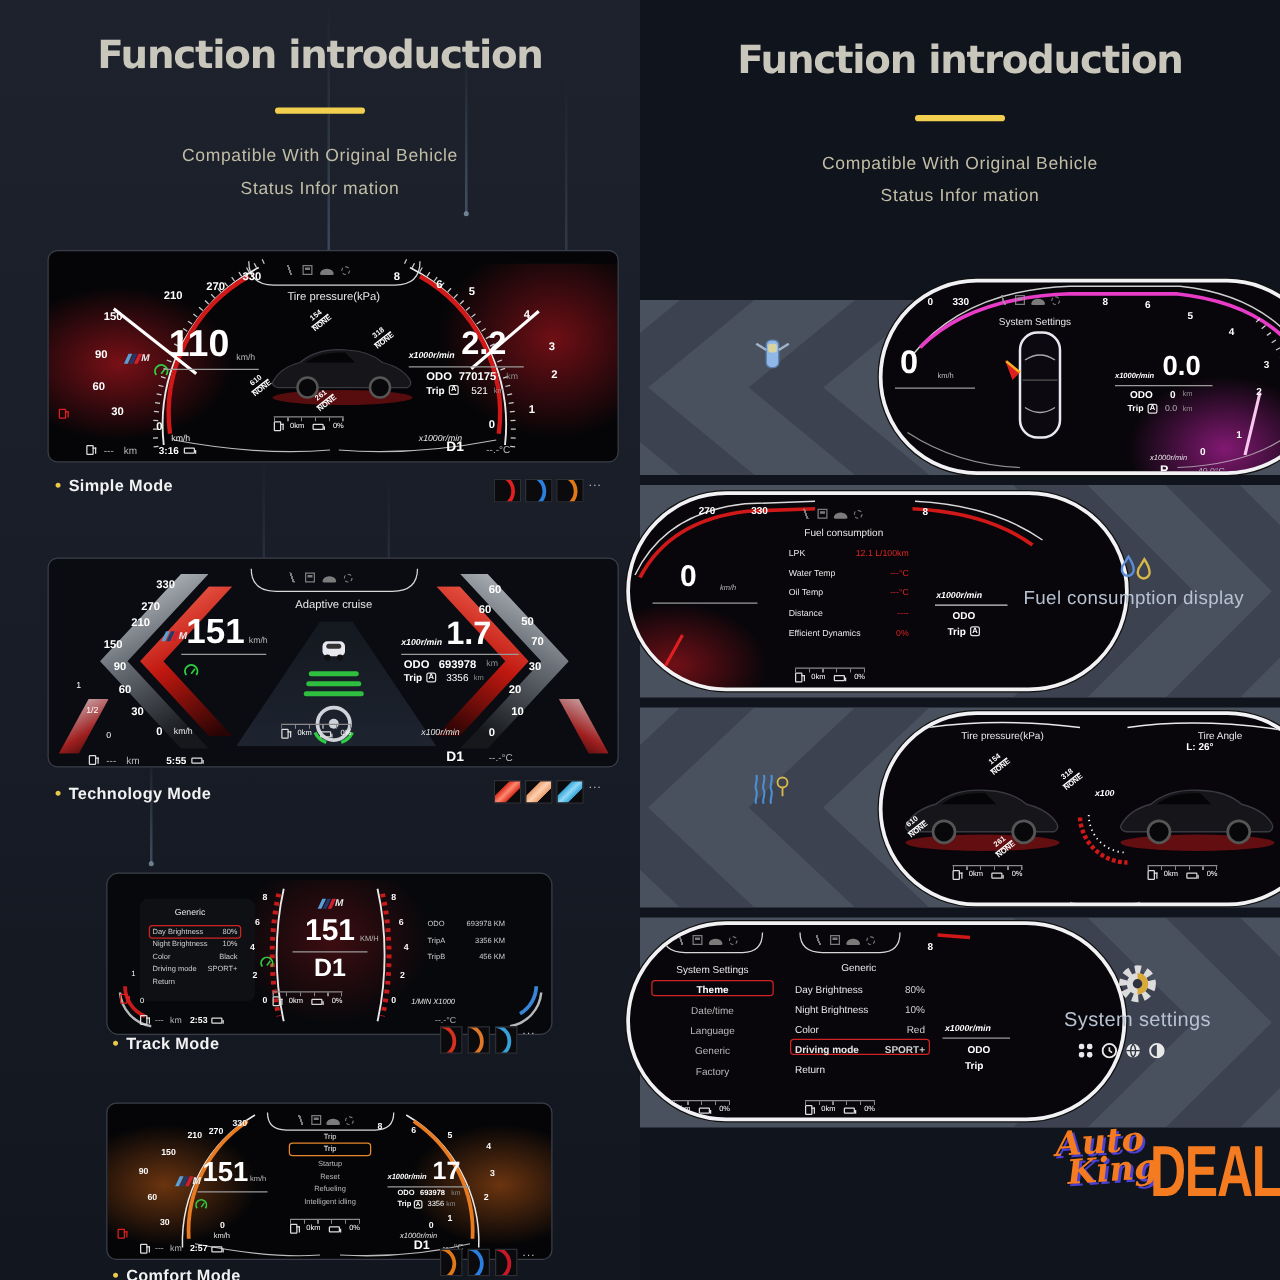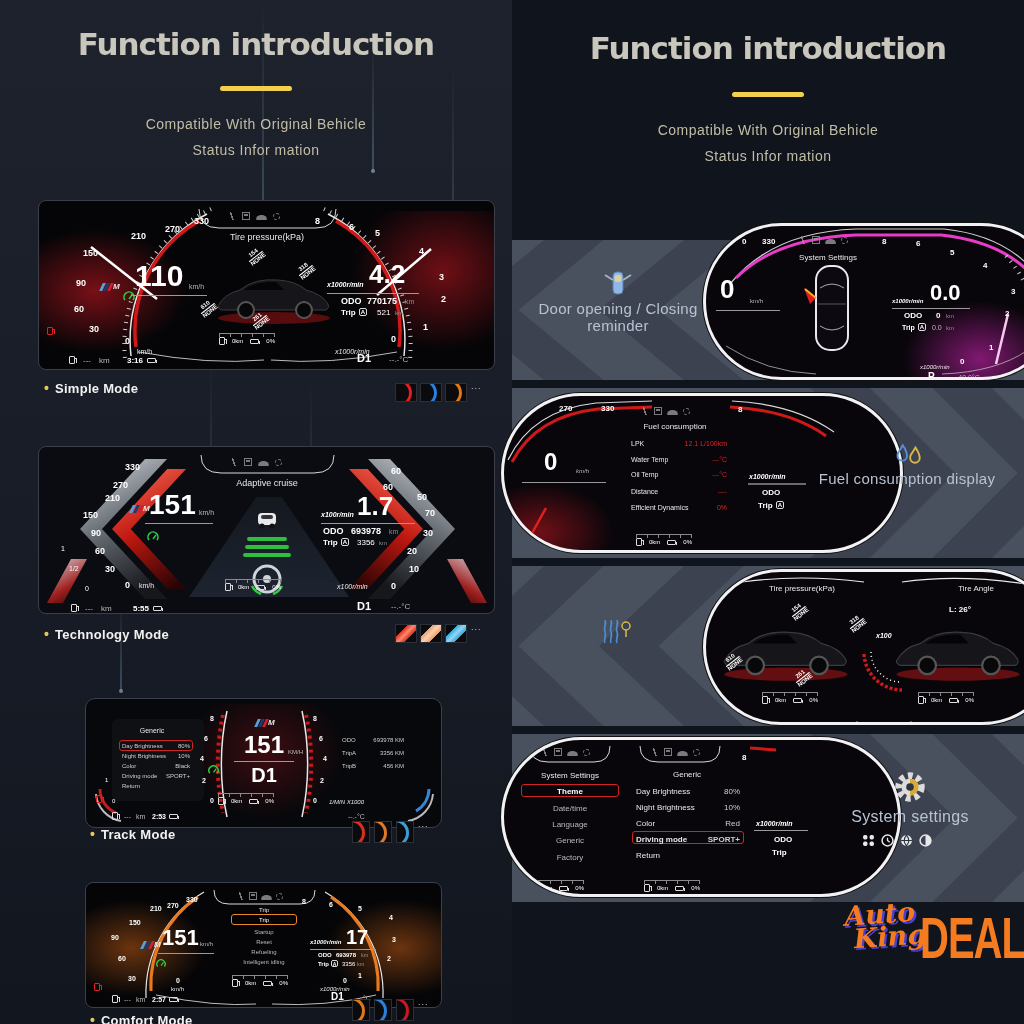--- a/index.html
+++ b/index.html
@@ -138,21 +138,21 @@
       </div>
       <div class="t s6 b" style="left:160px;top:100px;transform:rotate(-38deg);text-align:center">
         <div style="border-bottom:1px solid #fff;padding-bottom:1px">610</div>
           <div>NONE</div>
       </div>
       <div class="t s6 b" style="left:212px;top:112px;transform:rotate(-38deg);text-align:center">
         <div style="border-bottom:1px solid #fff;padding-bottom:1px">261</div>
           <div>NONE</div>
       </div>
       <span class="t s7 it b" style="left:288px;top:80px">x1000r/min</span>
-      <span class="t s26 b" style="left:330px;top:60px">4.2</span>
+      <span class="t s26 b" style="left:330px;top:60px">2.2</span>
       <div class="uline" style="left:288px;top:92px;width:92px"></div>
       <span class="t s9 b" style="left:302px;top:96px">ODO</span>
       <span class="t s9 b" style="left:328px;top:96px">770175</span>
       <span class="t s7 dgray" style="left:366px;top:97px">km</span>
       <span class="t s8 b" style="left:302px;top:108px">Trip</span>
       <span class="badge" style="position:absolute;left:320px;top:107px">A</span>
       <span class="t s8" style="left:338px;top:108px">521</span>
       <span class="t s6 dgray" style="left:356px;top:109px">km</span>
       <span class="t s9 b" style="left:276px;top:16px">8</span>
       <span class="t s9 b" style="left:310px;top:22px">6</span>
@@ -521,24 +521,20 @@
     <div class="chev-r" style="left:290px"></div>
     <div class="chev-r" style="left:412px"></div>
   </div>
 
   <svg width="36" height="30" viewBox="0 0 36 30" style="position:absolute;left:600px;top:268px">
     <rect x="13" y="4" width="10" height="22" rx="4" fill="#8fb8e8" stroke="#5b7fae" stroke-width="1"></rect>
     <rect x="14.5" y="7" width="7" height="7" rx="2" fill="#d8d2a0"></rect>
     <line x1="13" y1="12" x2="5" y2="7" stroke="#9fb4cc" stroke-width="2"></line>
     <line x1="23" y1="12" x2="31" y2="7" stroke="#9fb4cc" stroke-width="2"></line>
   </svg>
-  <div class="caption" style="left:512px;top:300px;width:212px">
-    <div>Door opening / Closing</div>
-    <div>reminder</div>
-  </div>
 
   <div class="pill" style="left:703px;top:223px;width:357px;height:157px">
     <div class="glow" style="left:190px;top:70px;width:140px;height:90px;background:radial-gradient(ellipse at 60% 70%,rgba(230,40,200,.55),transparent 65%)"></div>
     <svg width="357" height="157" style="position:absolute;left:0;top:0">
       <path d="M24 58 Q66 6 150 3 L238 3 Q306 10 338 58" stroke="#ffffff" stroke-width="1.2" fill="none" opacity=".8"></path>
       <path d="M30 52 Q70 12 150 9 L235 9 Q300 16 330 54 Q342 78 336 104" stroke="#e83cc8" stroke-width="3" fill="none"></path>
       <path d="M300 30 A120 120 0 0 1 330 130" stroke="#ffffff" stroke-width="4" stroke-dasharray="1 6" fill="none" opacity=".8"></path>
       <line x1="302" y1="88" x2="290" y2="138" stroke="#f8c8ee" stroke-width="2.5"></line>
       <path d="M20 120 Q60 146 110 148" stroke="#cccccc" stroke-width="1" fill="none" opacity=".7"></path>
       <path d="M236 148 Q290 146 322 124" stroke="#cccccc" stroke-width="1" fill="none" opacity=".7"></path>
@@ -663,21 +659,21 @@
   <div class="pill" style="left:703px;top:569px;width:357px;height:156px">
     <svg width="357" height="156" style="position:absolute;left:0;top:0">
       <path d="M36 10 Q95 2 158 10" stroke="#e8e8e8" stroke-width="1.2" fill="none"></path>
       <path d="M196 10 Q252 2 320 12" stroke="#e8e8e8" stroke-width="1.2" fill="none"></path>
       <path d="M150 150 Q178 156 206 150" stroke="#e8e8e8" stroke-width="1.2" fill="none"></path>
       <path d="M158 82 A38 38 0 0 0 196 118" stroke="#d01818" stroke-width="3.5" stroke-dasharray="3 2" fill="none"></path>
       <path d="M165 80 A30 30 0 0 0 195 110" stroke="#ffffff" stroke-width="1.5" stroke-dasharray="1 3" fill="none"></path>
     </svg>
     <span class="t s8 offw cen" style="left:96px;top:13px">Tire pressure(kPa)</span>
     <span class="t s8 offw cen" style="left:270px;top:13px">Tire Angle</span>
-    <span class="t s8 b" style="left:243px;top:34px">L:  26°</span>
+    <span class="t s8 b" style="left:243px;top:22px">L:  26°</span>
     <svg width="132" height="76" viewBox="0 0 120 60" style="position:absolute;left:14px;top:40px">
       <ellipse cx="60" cy="52" rx="56" ry="6" fill="rgba(210,25,25,.45)"></ellipse>
       <path d="M4 40 Q10 28 26 24 Q40 12 64 14 Q82 15 92 24 Q108 28 114 38 Q116 42 112 44 L8 44 Q4 43 4 40 Z" fill="#16161a" stroke="#3a3a42" stroke-width="1"></path>
       <path d="M30 24 Q42 15 62 16 L70 24 Z" fill="#050507"></path>
       <circle cx="32" cy="44" r="8" fill="#08080a" stroke="#555" stroke-width="2"></circle>
       <circle cx="90" cy="44" r="8" fill="#08080a" stroke="#555" stroke-width="2"></circle>
     </svg>
     <svg width="132" height="76" viewBox="0 0 120 60" style="position:absolute;left:186px;top:40px">
       <ellipse cx="60" cy="52" rx="56" ry="6" fill="rgba(210,25,25,.45)"></ellipse>
       <path d="M4 40 Q10 28 26 24 Q40 12 64 14 Q82 15 92 24 Q108 28 114 38 Q116 42 112 44 L8 44 Q4 43 4 40 Z" fill="#16161a" stroke="#3a3a42" stroke-width="1"></path>

